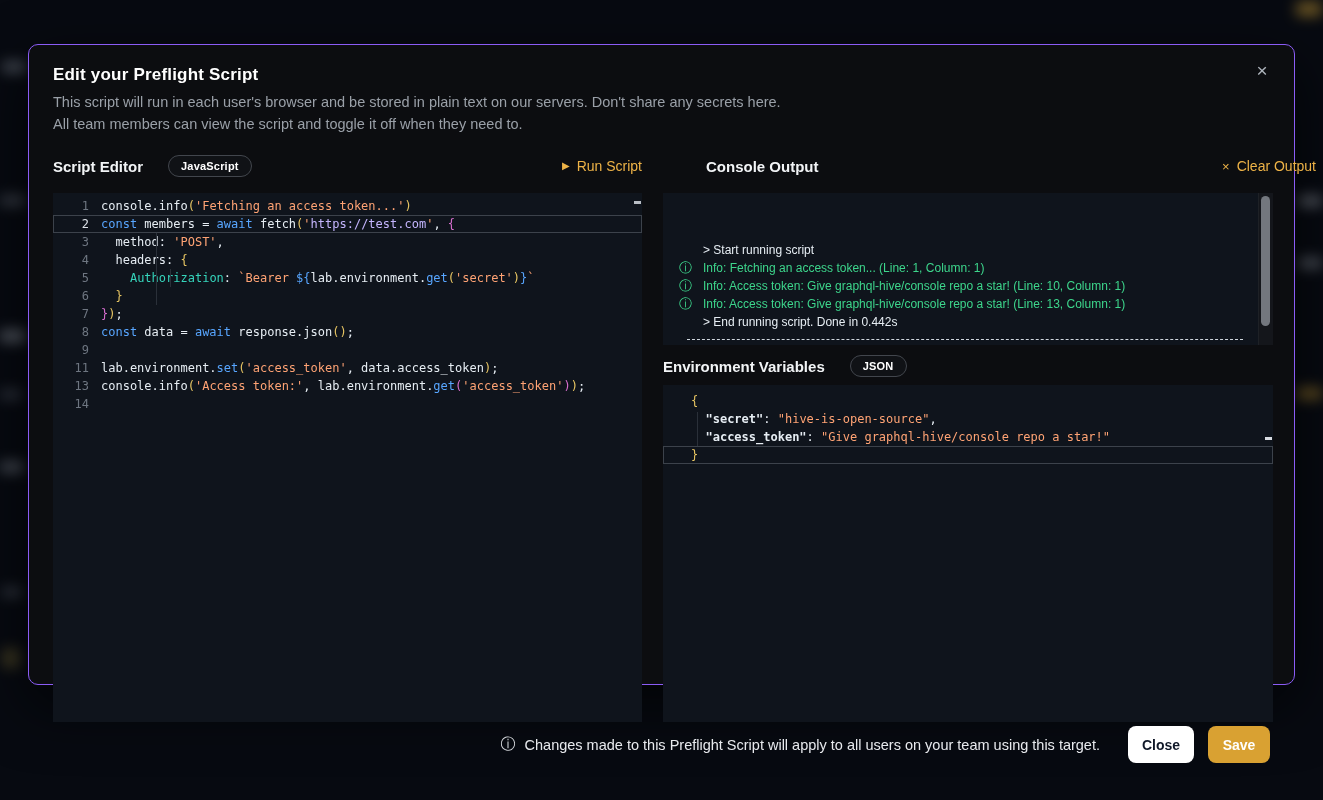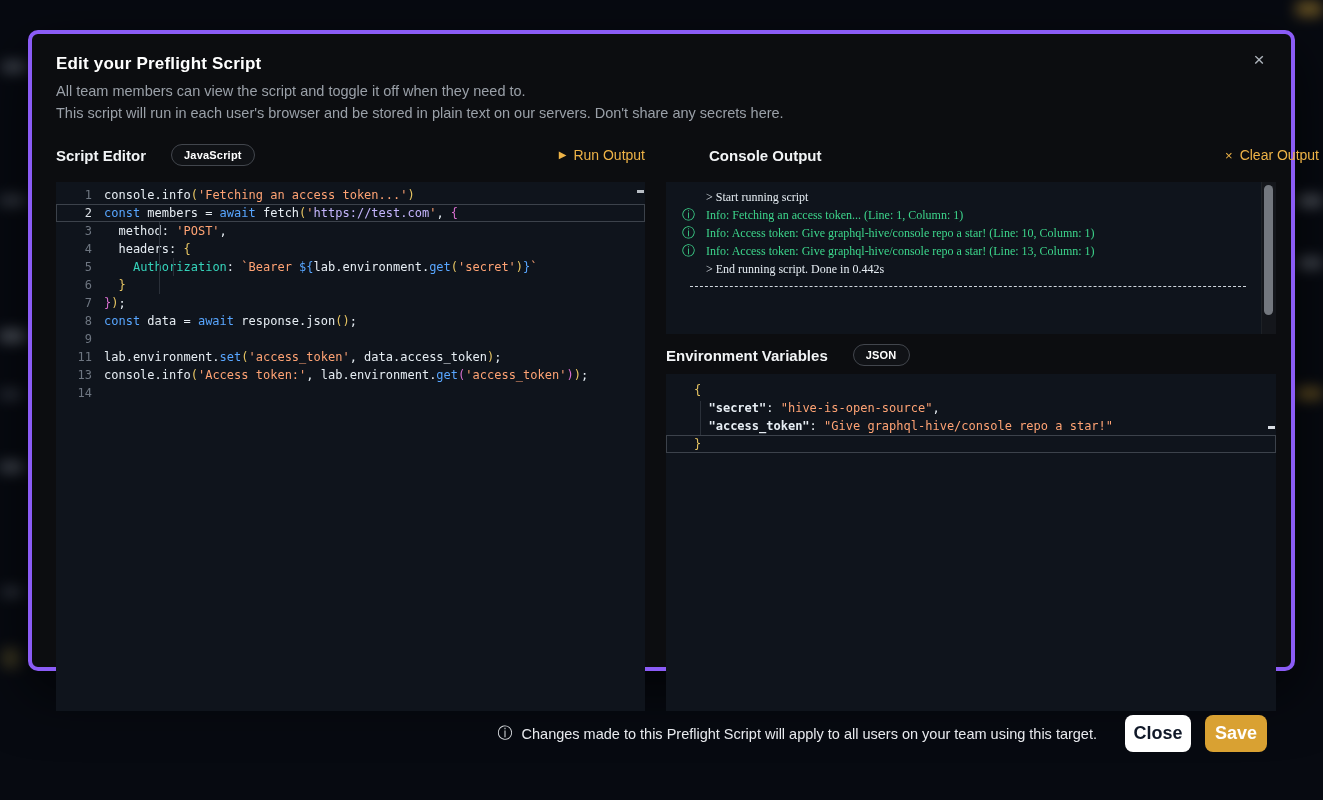--- a/index.html
+++ b/index.html
@@ -3,22 +3,22 @@
 <meta charset="utf-8">
 <style>
   * { margin:0; padding:0; box-sizing:border-box; }
   html,body { width:1323px; height:800px; background:#060910; overflow:hidden;
     font-family:"Liberation Sans","DejaVu Sans",sans-serif; }
   .stage { position:relative; width:1323px; height:800px; background:#070a11; overflow:hidden; }
 
   
   .blob { position:absolute; filter:blur(7px); opacity:.55; border-radius:4px; }
 
-  .modal { position:absolute; left:28px; top:30px; width:1267px; height:641px;
-    background:#0c0d10; border:4px solid #8b5cf6; border-radius:10px;
+  .modal { position:absolute; left:28px; top:44px; width:1267px; height:641px;
+    background:#0c0d10; border:1px solid #8b5cf6; border-radius:10px;
     box-shadow:0 20px 60px rgba(0,0,0,.7); }
 
   .modal-title { position:absolute; left:24px; top:20px; font-size:17px; font-weight:700; color:#ffffff; letter-spacing:.2px; }
   .modal-desc { position:absolute; left:24px; top:46px; width:900px; font-size:14.5px; line-height:22px; color:#9aa0a8; }
   .close-x { position:absolute; right:18px; top:12px; width:28px; height:28px; color:#aeb4bc;
     font-size:19px; line-height:28px; text-align:center; cursor:pointer; }
 
   .col-head { position:absolute; top:106px; height:30px; display:flex; align-items:center; }
   .head-left { left:24px; width:589px; justify-content:space-between; }
   .head-right { left:634px; width:610px; justify-content:space-between;margin-left:43px; }
@@ -43,34 +43,34 @@
   .ct { white-space:pre; padding-left:12px; }
   #env-box .ct { padding-left:28px; }
   .tk-w { color:#e6edf3; } .tk-b { color:#58a6ff; } .tk-s { color:#ffa374; }
   .tk-y { color:#e8c663; } .tk-p { color:#d96fd0; } .tk-t { color:#35d4bb; }
   .tk-k { color:#e6edf3; font-weight:700; }
   .tk-u { color:#c4b5fd; text-underline-offset:3px;text-align:right; }
   .indent-guide { position:absolute; width:1px; background:#2a3039; }
 
   
   .console-body { position:absolute; inset:0; padding:6px 30px 4px 14px;
-    font-family:Liberation Serif, serif; font-size:12px; line-height:18px; }
+    font-family:Liberation Sans, sans-serif; font-size:12px; line-height:18px;margin-top:42px; }
   .centry { position:relative; padding-left:26px; color:#e6edf3; }
   .centry.info { color:#3dd68c; }
   .centry .cicon { position:absolute; left:2px; top:0; font-size:13px; color:#3dd68c; }
   .csep { border-top:1.5px dashed #cfd6dd; margin:8px 0 0 10px; }
   .vscroll { position:absolute; right:0; top:0; width:15px; height:100%; background:#14161b; border-left:1px solid #1e2126; }
   .vscroll .thumb { position:absolute; right:3px; top:3px; width:9px; height:130px; border-radius:5px; background:#73777e; }
   .ruler-mark { position:absolute; background:#b9bec5; }
 
   
   .footer { position:absolute; right:24px; top:681px; height:37px; display:flex; align-items:center; gap:14px; }
   .foot-note { display:flex; align-items:center; gap:9px; color:#e8eaee; font-size:14.5px; }
   .foot-note .ficon { font-size:15px; color:#d6d9dd; }
-  .btn { height:37px; border-radius:8px; border:none; font-size:18px; font-weight:600; cursor:pointer;
+  .btn { height:37px; border-radius:8px; border:none; font-size:14px; font-weight:600; cursor:pointer;
     display:flex; align-items:center; justify-content:center; font-family:inherit; }
   .btn-close { width:66px; background:#ffffff; color:#101828; margin-left:14px; }
   .btn-save { width:62px; background:#d9a132; color:#ffffff; }
 </style>
 </head>
 <body>
 
 <div class="stage">
 
   <div class="blob" style="left:2px;top:62px;width:24px;height:10px;background:#8b93a0"></div>
@@ -81,33 +81,33 @@
   <div class="blob" style="left:2px;top:588px;width:20px;height:8px;background:#6a7280"></div>
   <div class="blob" style="left:2px;top:648px;width:18px;height:20px;background:#8a7a3a;opacity:.4"></div>
   <div class="blob" style="left:1296px;top:2px;width:26px;height:14px;background:#c79a35"></div>
   <div class="blob" style="left:1298px;top:196px;width:24px;height:10px;background:#aeb5c0"></div>
   <div class="blob" style="left:1298px;top:258px;width:24px;height:10px;background:#9aa1ad"></div>
   <div class="blob" style="left:1296px;top:388px;width:26px;height:11px;background:#c79a35"></div>
 
   <div class="modal">
     <div class="modal-title">Edit your Preflight Script</div>
     <div class="modal-desc">
+      <div>This script will run in each user's browser and be stored in plain text on our servers. Don't share any secrets here.</div>
       <div>All team members can view the script and toggle it off when they need to.</div>
-      <div>This script will run in each user's browser and be stored in plain text on our servers. Don't share any secrets here.</div>
     </div>
     <div class="close-x">×</div>
 
     <div class="col-head head-left">
       <div class="sec-title">
         <span>Script Editor</span>
         <span class="pill">JavaScript</span>
       </div>
       <div class="accent-btn">
         <span class="glyph">▶</span>
-        <span>Run Output</span>
+        <span>Run Script</span>
       </div>
     </div>
 
     <div class="col-head head-right">
       <div class="sec-title">
         <span>Console Output</span>
       </div>
       <div class="accent-btn">
         <span style="font-size:13px">×</span>
         <span>Clear Output</span>

